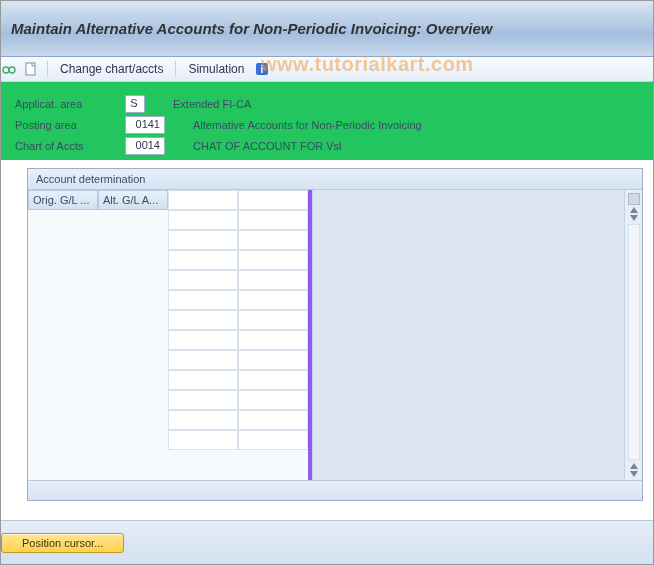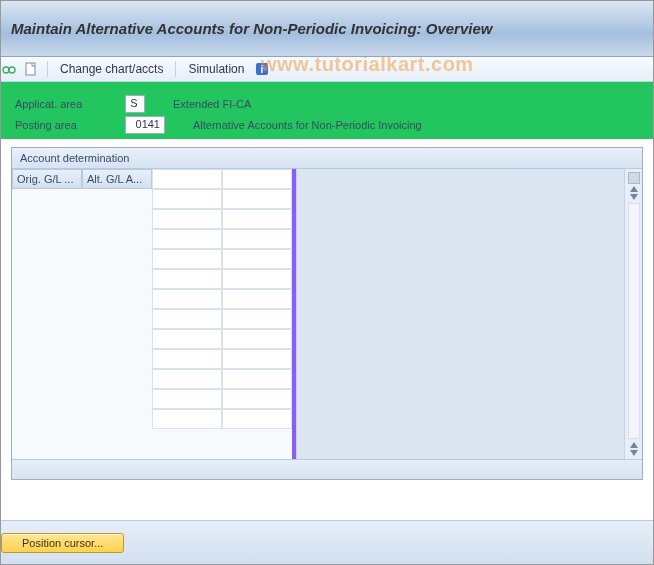--- a/index.html
+++ b/index.html
@@ -56,21 +56,21 @@
     border:1px solid #9bb0c8;
     background:#fff;
     text-align:right;
     padding:1px 4px 0 2px;
     font-size:11px;
     color:#335;
   }
   .row .val-box.sm { width: 20px; text-align:center;}
   .row .desc { margin-left: 28px; color:#3b4b66;}
   .panel {
-    margin: 8px 10px 0 10px;
+    margin: 8px 10px 0 26px;
     border:1px solid #9bb0c8;
     background:#e5e5e5;
   }
   .panel-title {
     padding:4px 8px;
     background: linear-gradient(#e8f0fa,#d6e3f2);
     color:#3b4b66;
     border-bottom:1px solid #b8c9dc;
     font-size:11px;
   }
@@ -187,20 +187,25 @@
   <div class="row">
     <span class="lbl">Applicat. area</span>
     <span class="val-box sm">S</span>
     <span class="desc">Extended FI-CA</span>
   </div>
   <div class="row">
     <span class="lbl">Posting area</span>
     <span class="val-box">0141</span>
     <span class="desc">Alternative Accounts for Non-Periodic Invoicing</span>
   </div>
+  <div class="row">
+    <span class="lbl">Chart of Accts</span>
+    <span class="val-box">0014</span>
+    <span class="desc">CHAT OF ACCOUNT FOR Vsl</span>
+  </div>
 </div>
 
 <div class="panel">
   <div class="panel-title">Account determination</div>
   <div class="grid-wrap">
     <div class="grid">
       <div class="grid-row grid-hdr">
         <div class="cell">Orig. G/L ...</div>
         <div class="cell">Alt. G/L A...</div>
       </div>

